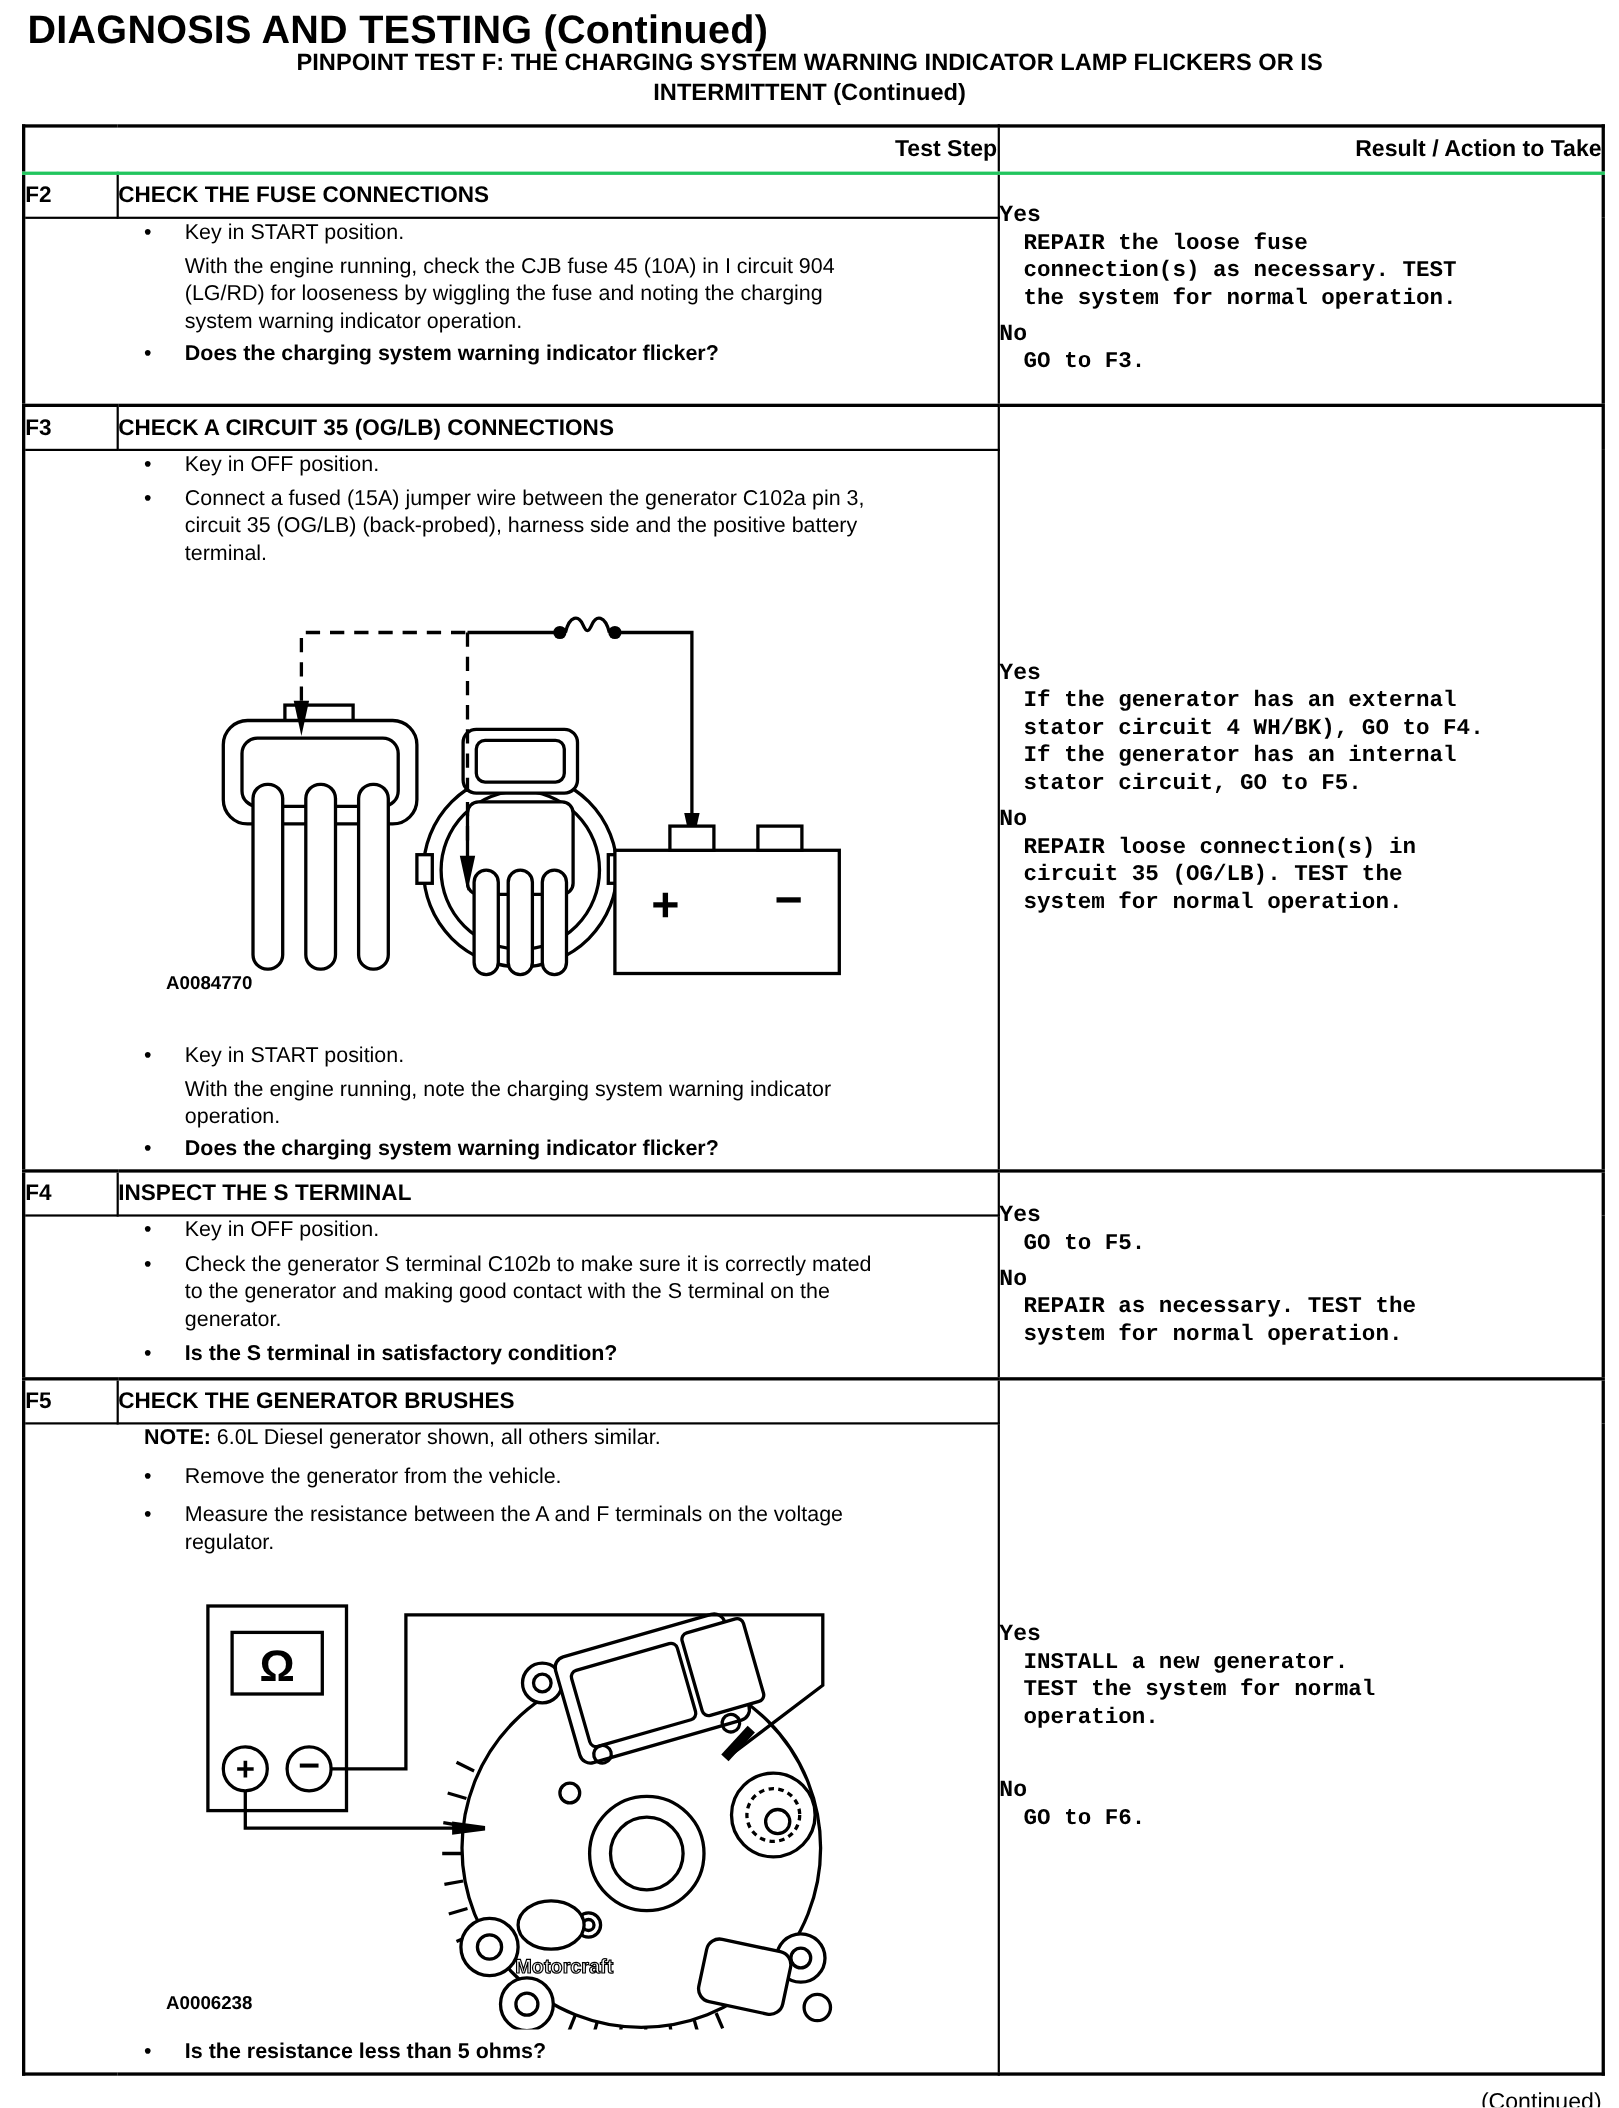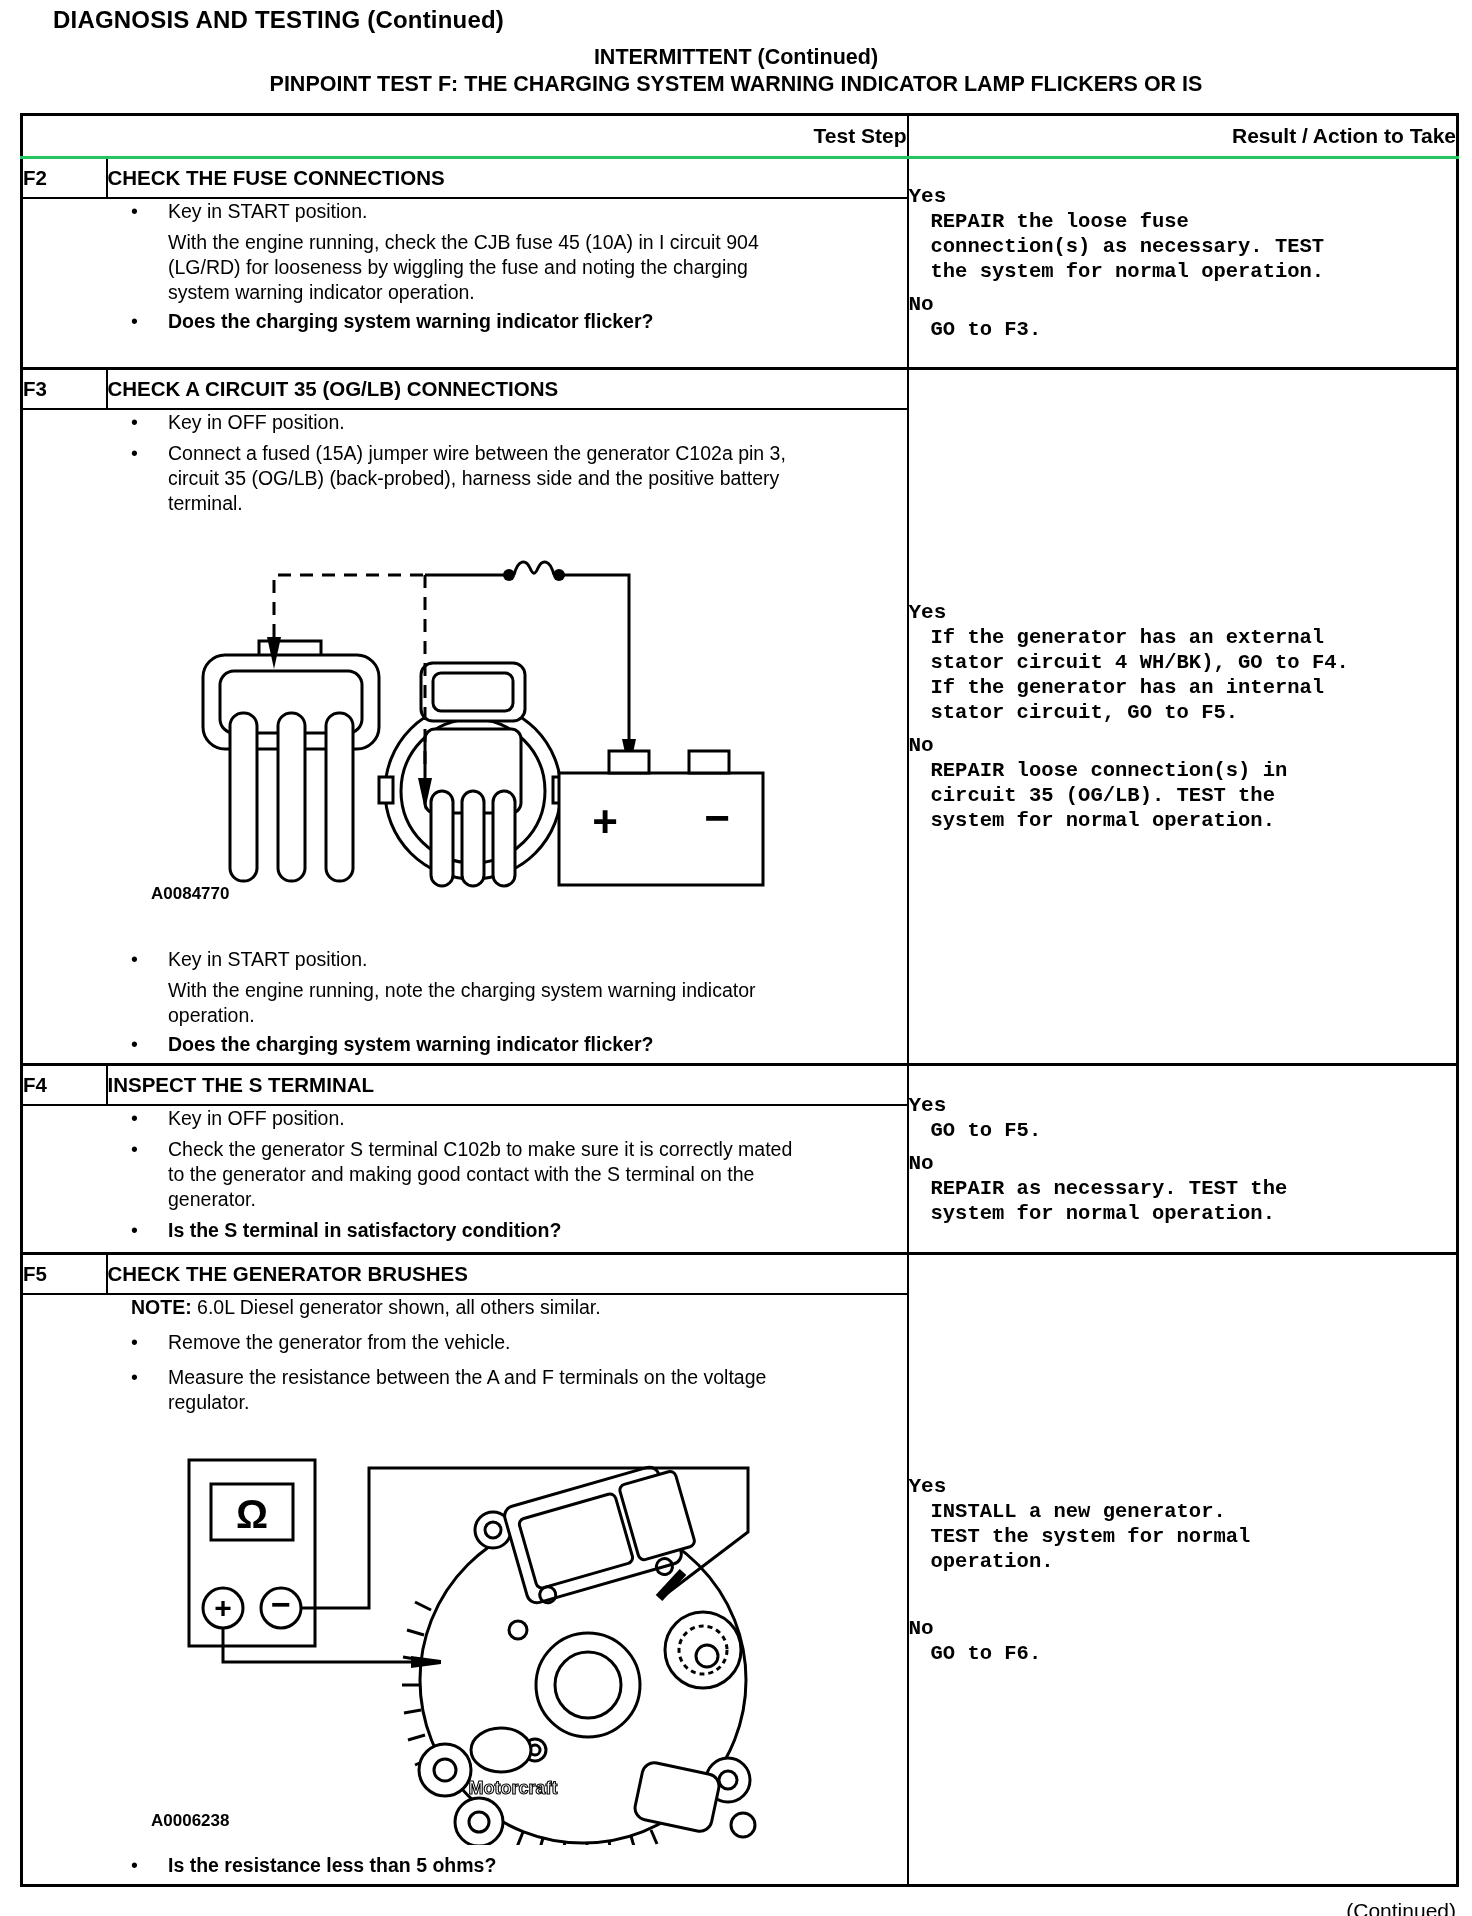--- a/index.html
+++ b/index.html
@@ -1,18 +1,18 @@
 <!DOCTYPE html>
 <html><head>
 <meta charset="utf-8">
 <style>
   html,body{margin:0;padding:0;background:#fff;}
   .page{position:relative;width:1472px;height:1916px;background:#fff;color:#000;
         font-family:"Liberation Sans",sans-serif;overflow:hidden;}
-  .title{position:absolute;left:25px;top:6px;font-size:24px;font-weight:bold;letter-spacing:.2px;margin-left:28px;}
+  .title{position:absolute;left:25px;top:6px;font-size:36px;font-weight:bold;letter-spacing:.2px;}
   .subtitle{position:absolute;left:0;top:44px;width:100%;text-align:center;
             font-weight:bold;font-size:21.5px;line-height:27px;}
   table.pp{position:absolute;left:20px;top:113px;width:1436px;border-collapse:collapse;
            table-layout:fixed;border:3px solid #000;}
   table.pp td{border:2px solid #000;vertical-align:top;padding:0;}
   tr.hd td{border-bottom:3px solid #22c55e;height:40px;vertical-align:middle;
            text-align:right;font-weight:bold;font-size:21px;}
   tr.sh td{border-top:3px solid #000;height:38px;vertical-align:middle;
            font-weight:bold;font-size:20.5px;}
   td.sid{text-align:left;}
@@ -53,22 +53,22 @@
   svg .fill{fill:#000;stroke:none;}
   svg text{font-family:"Liberation Sans",sans-serif;}
 </style>
 </head>
 <body>
 
 <div class="page">
 
   <div class="title">DIAGNOSIS AND TESTING (Continued)</div>
   <div class="subtitle">
+    <div>PINPOINT TEST F: THE CHARGING SYSTEM WARNING INDICATOR LAMP FLICKERS OR IS</div>
     <div>INTERMITTENT (Continued)</div>
-    <div>PINPOINT TEST F: THE CHARGING SYSTEM WARNING INDICATOR LAMP FLICKERS OR IS</div>
   </div>
 
   <table class="pp">
     <colgroup>
         <col style="width:85px">
         <col style="width:801px">
         <col style="width:550px">
       </colgroup>
 
     <tbody>

